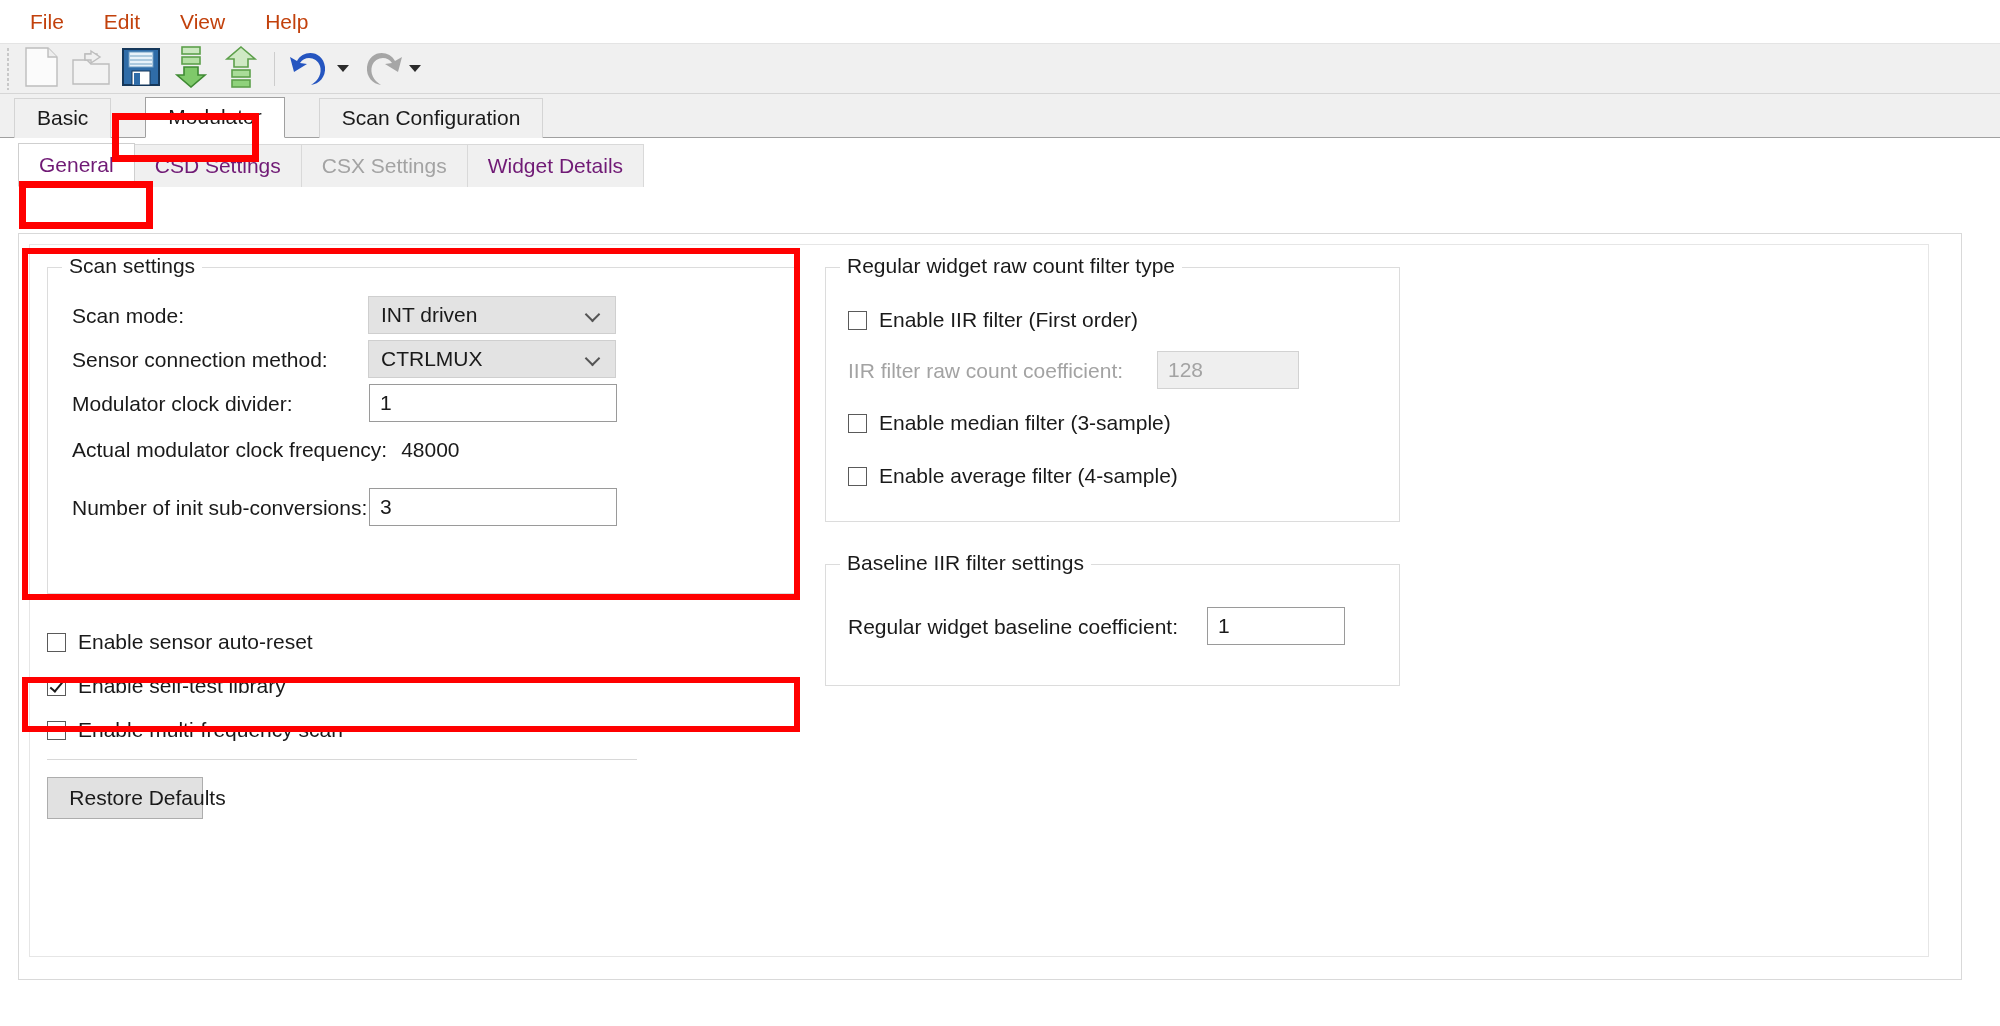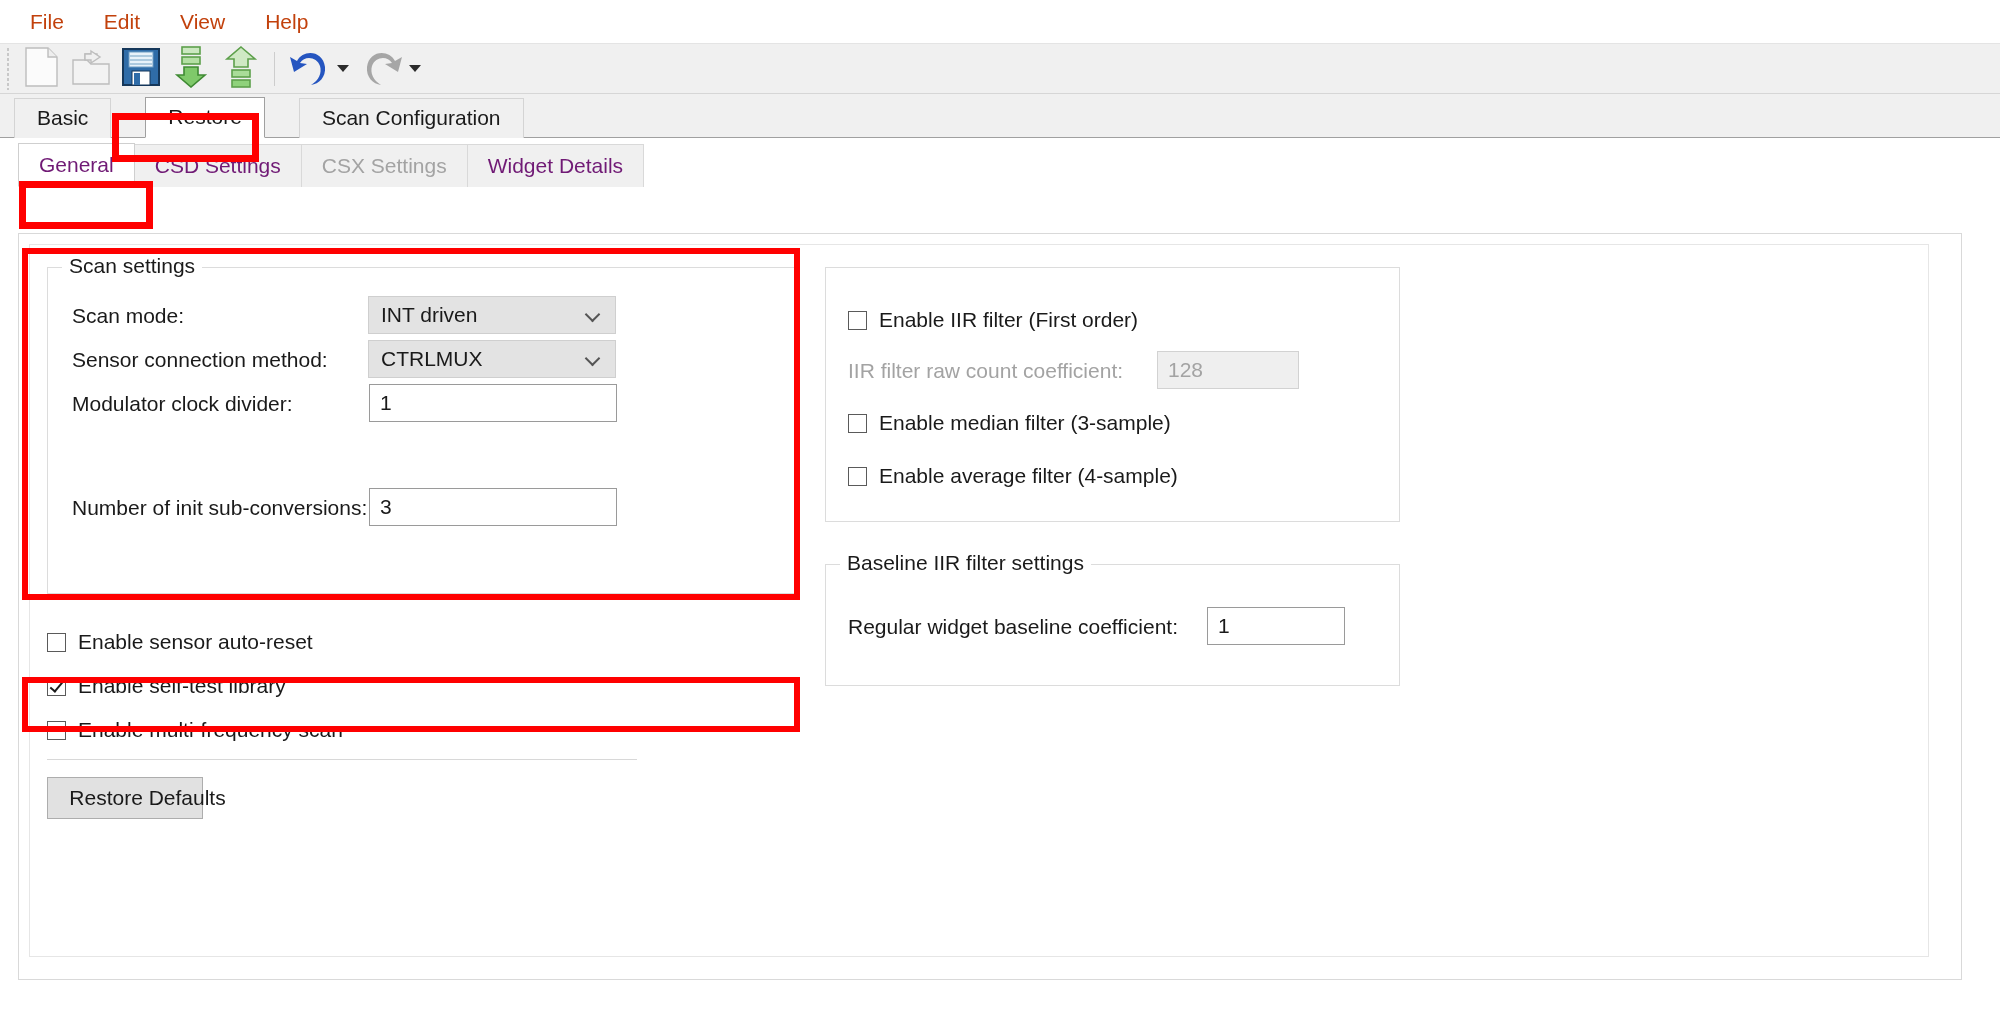--- a/index.html
+++ b/index.html
@@ -380,21 +380,21 @@
       <svg width="42" height="40" viewBox="0 0 42 40">
         <path d="M34 14 C28 2, 8 3, 6 20 C5 30, 12 37, 20 38 C12 33, 9 26, 11 19 C14 10, 26 8, 31 16 L24 17 L37 25 L41 10 Z" fill="#a6a6a6"></path>
       </svg>
     </span>
     <span class="caret-small" style="border-top-color:#2b2b2b;"></span>
   </div>
 </div>
 
 <div id="tabstrip">
   <div class="mtab">Basic</div>
-  <div class="mtab active">Restore</div>
+  <div class="mtab active">Modulator</div>
   <div class="mtab">Scan Configuration</div>
 </div>
 
 <div id="subtabstrip">
   <div class="stab active">General</div>
   <div class="stab">CSD Settings</div>
   <div class="stab disabled">CSX Settings</div>
   <div class="stab">Widget Details</div>
 </div>
 
@@ -420,20 +420,24 @@
         <span class="chev"></span>
       </div>
 
       <div class="frow" style="left:24px; top:124px;">
         <span class="flabel">Modulator clock divider:</span>
       </div>
       <div class="textbox" style="left:321px; top:116px; width:248px;">
         <span>1</span>
       </div>
 
+      <div class="frow" style="left:24px; top:170px;">
+        <span class="flabel">Actual modulator clock frequency:</span>
+        <span class="fvalue" style="margin-left:14px;">48000</span>
+      </div>
 
       <div class="frow" style="left:24px; top:228px;">
         <span class="flabel">Number of init sub-conversions:</span>
       </div>
       <div class="textbox" style="left:321px; top:220px; width:248px;">
         <span>3</span>
       </div>
     </div>
 
     <div class="checkrow" style="left:17px; top:385px;">
@@ -451,20 +455,21 @@
       <span class="clabel">Enable multi-frequency scan</span>
     </div>
 
     <div class="hrule" style="left:17px; top:514px; width:590px;"></div>
 
     <div class="pushbtn" style="left:17px; top:532px; width:156px; height:42px;padding-left:45px;">
       <span>Restore Defaults</span>
     </div>
 
     <div class="groupbox" style="left:795px; top:22px; width:575px; height:255px;">
+      <div class="group-title">Regular widget raw count filter type</div>
 
       <div class="checkrow" style="left:22px; top:40px;">
         <span class="cbox"></span>
         <span class="clabel">Enable IIR filter (First order)</span>
       </div>
 
       <div class="frow" style="left:22px; top:91px;">
         <span class="flabel disabled">IIR filter raw count coefficient:</span>
       </div>
       <div class="textbox disabled" style="left:331px; top:83px; width:142px;">

